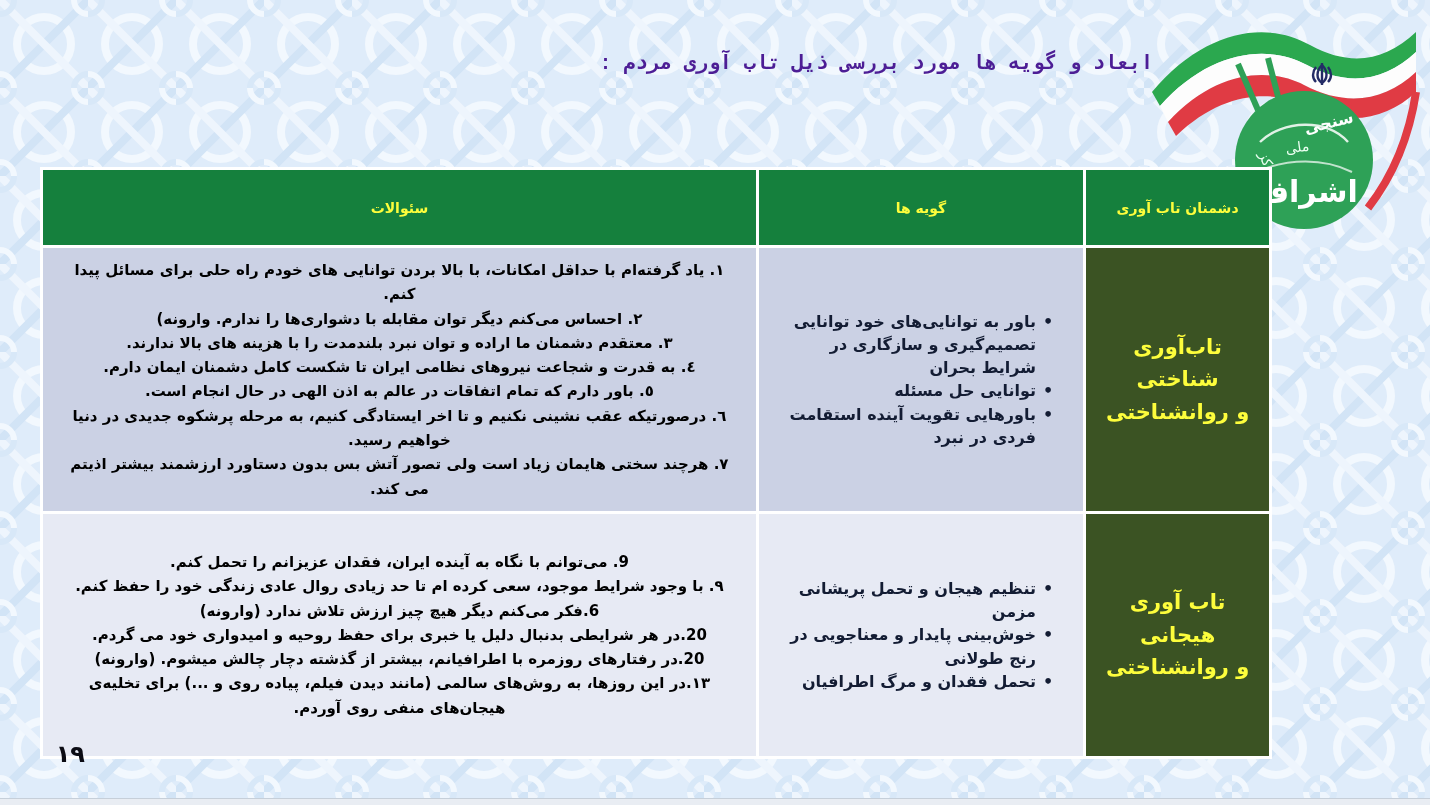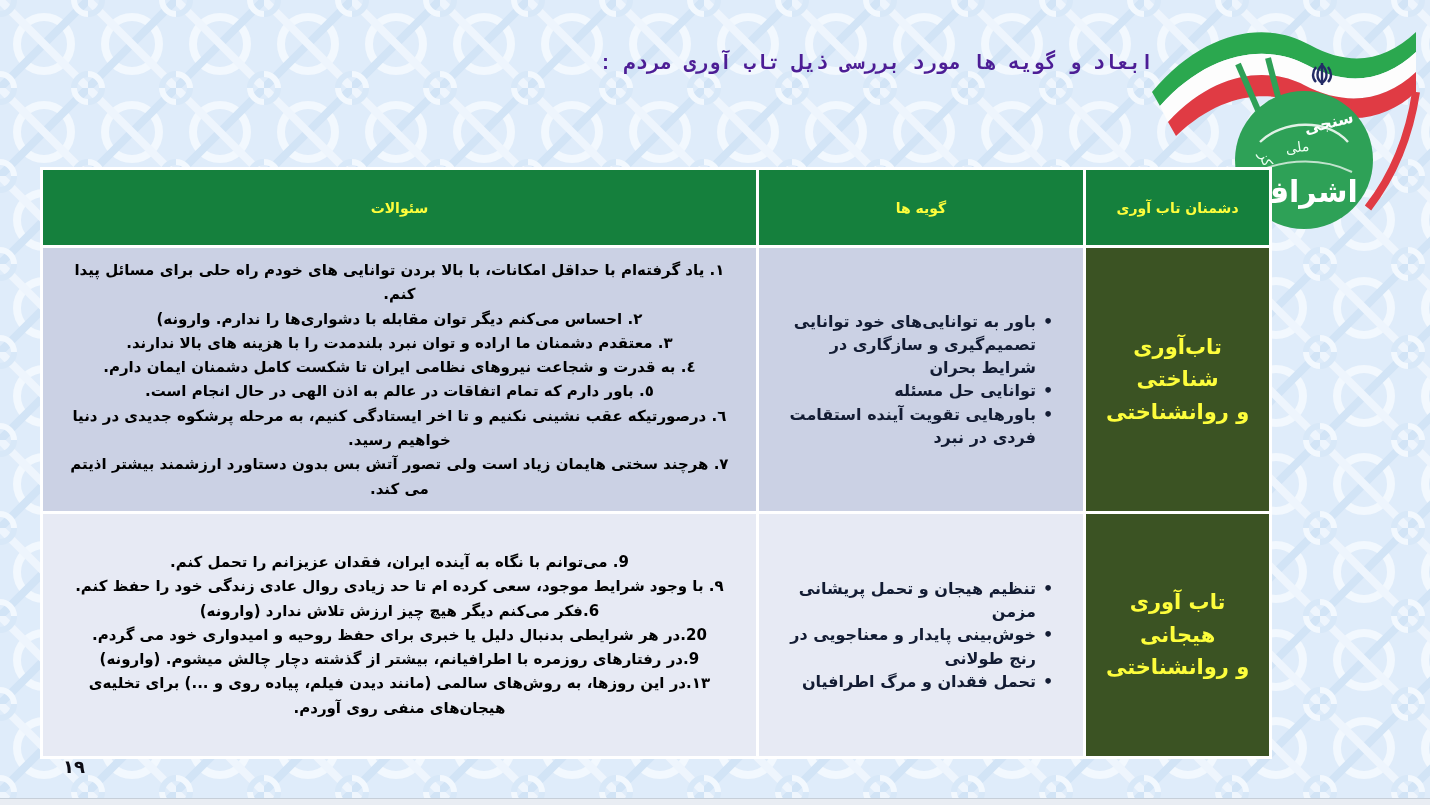--- a/index.html
+++ b/index.html
@@ -37,21 +37,21 @@
 
   td.items-cell { color:#131c33; font-size:16px; font-weight:bold; padding:10px 30px 10px 12px; }
   .item { display:flex; align-items:flex-start; line-height:1.45; text-align:right; }
   .item .bullet { margin-left:7px; }
 
   td.q-cell { color:#000000; font-size:15px; font-weight:bold; text-align:center; padding:10px 16px; }
   .question { line-height:1.62; }
 
   .page-number {
     position:absolute; right:1345px; top:740px; z-index:2;
-    color:#0c0c14; font-size:18px; font-weight:bold; direction:rtl;margin-top:16px;
+    color:#0c0c14; font-size:24px; font-weight:bold; direction:rtl;
   }
   .bottom-strip {
     position:absolute; left:0; right:0; bottom:0; height:7px; z-index:3;
     background:#e9edf3; border-top:1px solid #c6cfd9;
   }
 </style>
 </head>
 <body>
 
 <div class="slide">
@@ -161,21 +161,21 @@
           <div class="item">
               <span class="bullet">•</span>
               <span>تحمل فقدان و مرگ اطرافیان</span>
             </div>
         </td>
         <td class="q-cell body-bg">
           <div class="question">9. می‌توانم با نگاه به آینده ایران، فقدان عزیزانم را تحمل کنم.</div>
           <div class="question">۹. با وجود شرایط موجود، سعی کرده ام تا حد زیادی روال عادی زندگی خود را حفظ کنم.</div>
           <div class="question">6.فکر می‌کنم دیگر هیچ چیز ارزش تلاش ندارد (وارونه)</div>
           <div class="question">20.در هر شرایطی بدنبال دلیل یا خبری برای حفظ روحیه و امیدواری خود می گردم.</div>
-          <div class="question">9.در رفتارهای روزمره با اطرافیانم، بیشتر از گذشته دچار چالش میشوم. (وارونه)</div>
+          <div class="question">20.در رفتارهای روزمره با اطرافیانم، بیشتر از گذشته دچار چالش میشوم. (وارونه)</div>
           <div class="question">۱۳.در این روزها، به روش‌های سالمی (مانند دیدن فیلم، پیاده روی و ...) برای تخلیه‌ی هیجان‌های منفی روی آوردم.</div>
         </td>
       </tr>
     </tbody>
   </table>
 
   <div class="page-number">۱۹</div>
 
   <div class="bottom-strip"></div>
 

